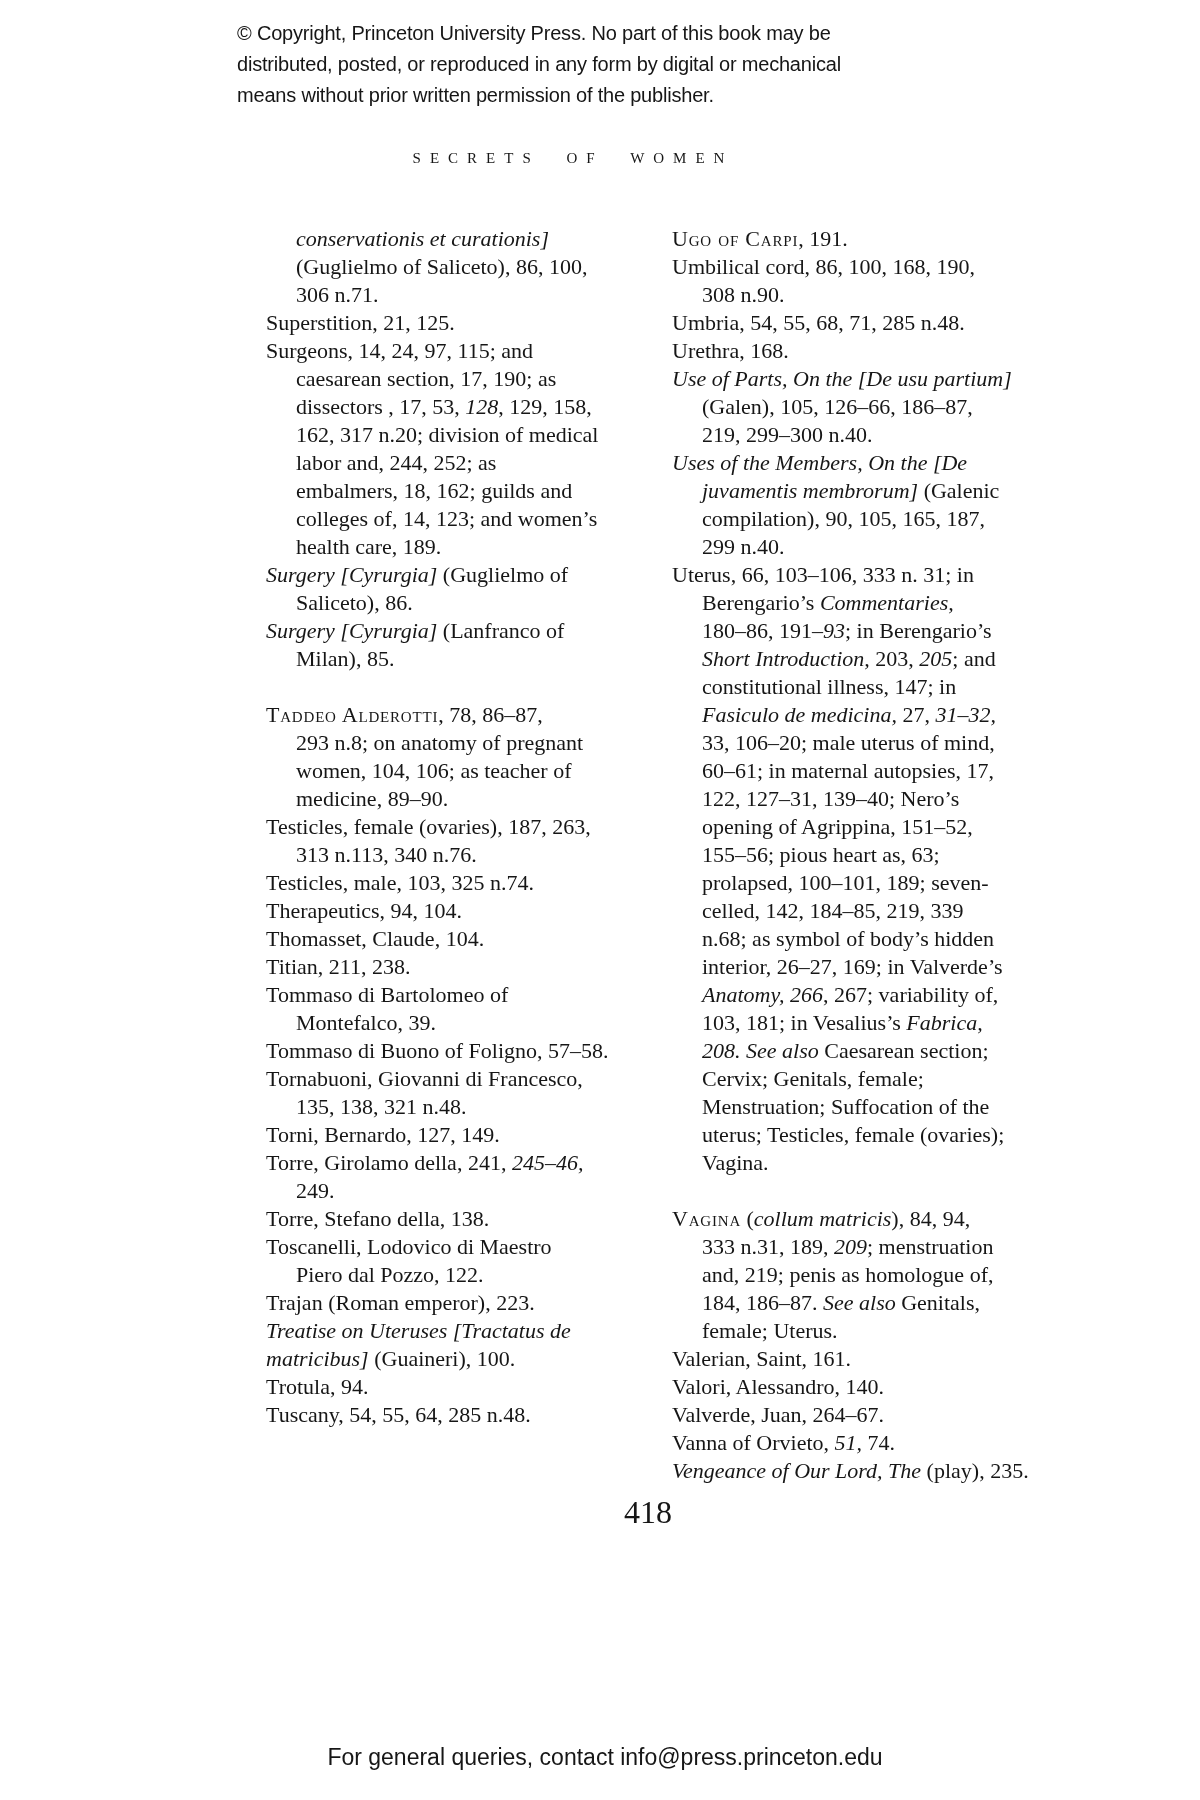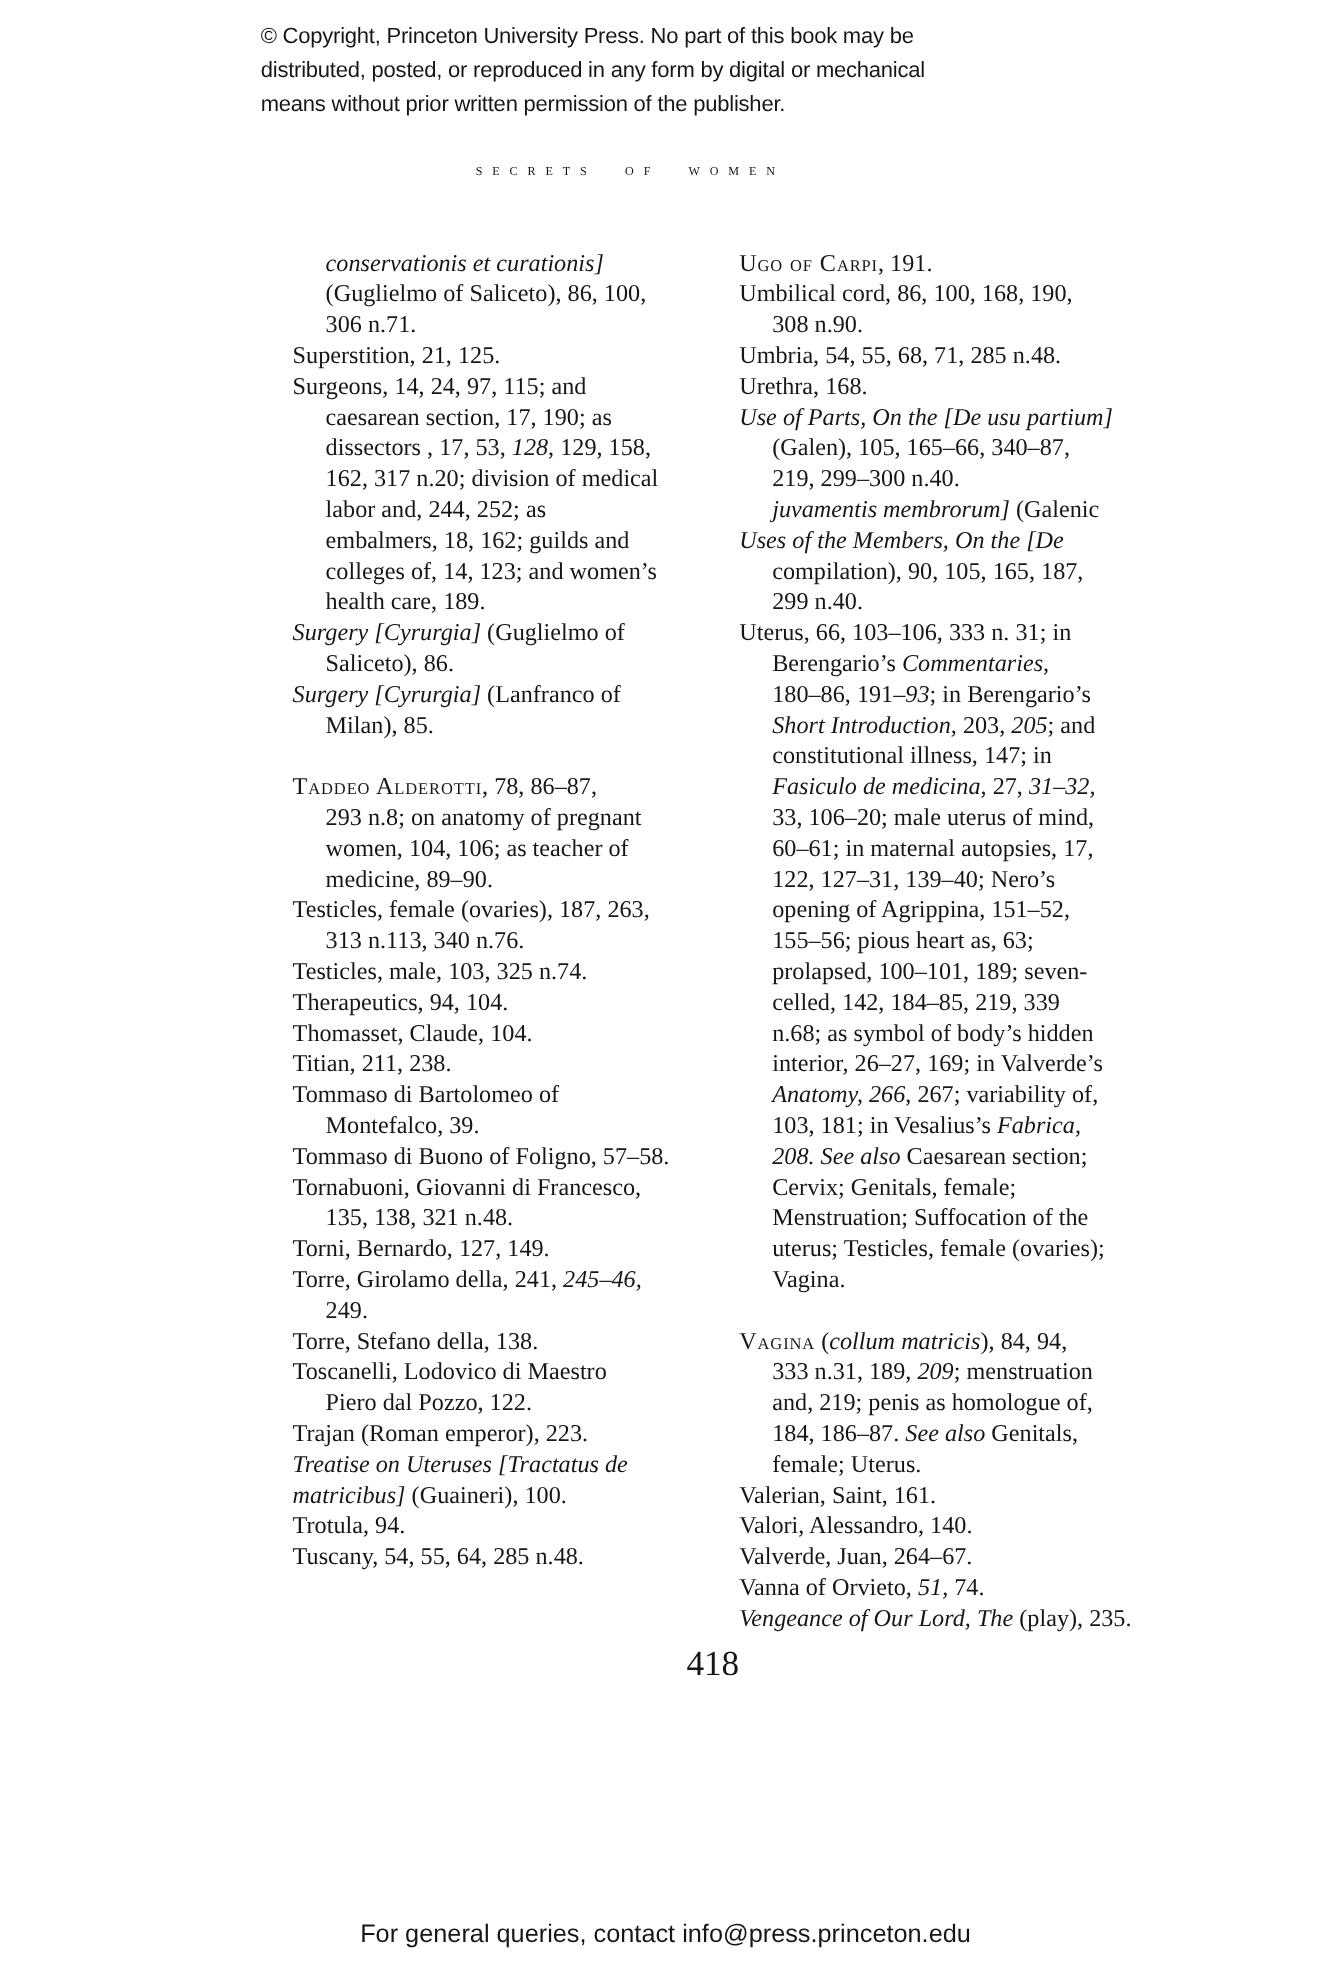--- a/index.html
+++ b/index.html
@@ -17,21 +17,21 @@
     left: 237px; top: 18px;
     font-family: "Liberation Sans", sans-serif;
     font-size: 20px; line-height: 31px;
     letter-spacing: -0.2px;
     white-space: nowrap;
   }
 
   #running-head {
     left: 573px; top: 150px;
     transform: translateX(-50%);
-    font-size: 11px;
+    font-size: 15px;
     letter-spacing: 9px;
     word-spacing: 14px;
     white-space: nowrap;
   }
 
   .col { top: 196px; margin-top: 29px; }
   #col-left  { left: 266px; }
   #col-right { left: 672px; }
 
   .line {
@@ -114,24 +114,24 @@
     <div class="line"><span>Trotula, 94.</span></div>
     <div class="line"><span>Tuscany, 54, 55, 64, 285 n.48.</span></div>
   </div>
 <div id="col-right" class="abs col">
     <div class="line"><span class="sc">Ugo of Carpi</span><span>, 191.</span></div>
     <div class="line"><span>Umbilical cord, 86, 100, 168, 190,</span></div>
     <div class="line ind"><span>308 n.90.</span></div>
     <div class="line"><span>Umbria, 54, 55, 68, 71, 285 n.48.</span></div>
     <div class="line"><span>Urethra, 168.</span></div>
     <div class="line"><span class="it">Use of Parts, On the [De usu partium]</span></div>
-    <div class="line ind"><span>(Galen), 105, 165–66, 340–87,</span></div>
+    <div class="line ind"><span>(Galen), 105, 126–66, 186–87,</span></div>
     <div class="line ind"><span>219, 299–300 n.40.</span></div>
+    <div class="line"><span class="it">Uses of the Members, On the [De</span></div>
     <div class="line ind"><span class="it">juvamentis membrorum]</span><span> (Galenic</span></div>
-    <div class="line"><span class="it">Uses of the Members, On the [De</span></div>
     <div class="line ind"><span>compilation), 90, 105, 165, 187,</span></div>
     <div class="line ind"><span>299 n.40.</span></div>
     <div class="line"><span>Uterus, 66, 103–106, 333 n. 31; in</span></div>
     <div class="line ind"><span>Berengario’s </span><span class="it">Commentaries,</span></div>
     <div class="line ind"><span>180–86, 191–</span><span class="it">93</span><span>; in Berengario’s</span></div>
     <div class="line ind"><span class="it">Short Introduction,</span><span> 203, </span><span class="it">205</span><span>; and</span></div>
     <div class="line ind"><span>constitutional illness, 147; in</span></div>
     <div class="line ind"><span class="it">Fasiculo de medicina,</span><span> 27, </span><span class="it">31–32,</span></div>
     <div class="line ind"><span>33, 106–20; male uterus of mind,</span></div>
     <div class="line ind"><span>60–61; in maternal autopsies, 17,</span></div>

